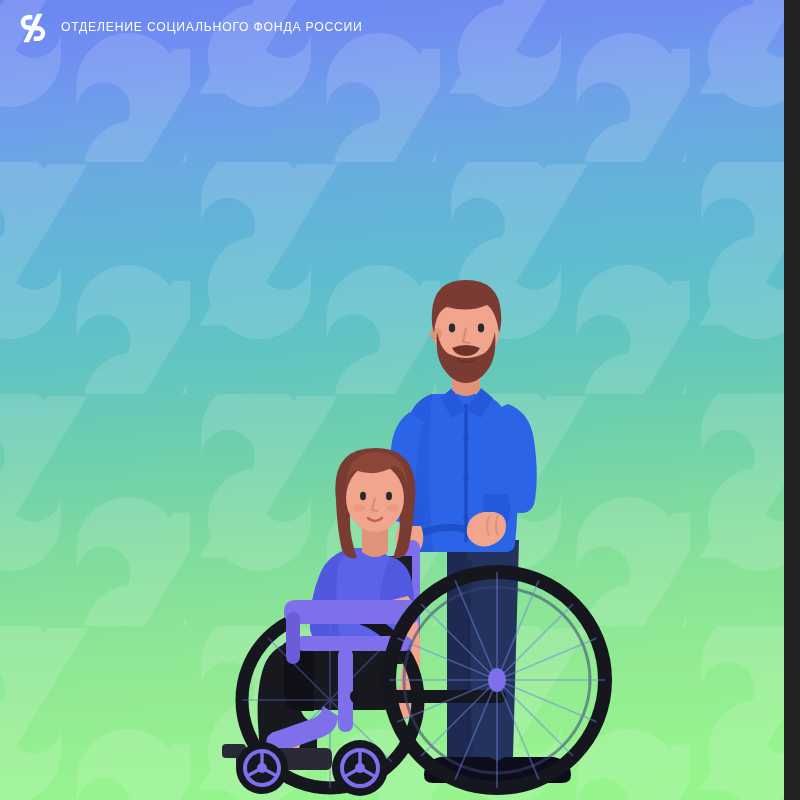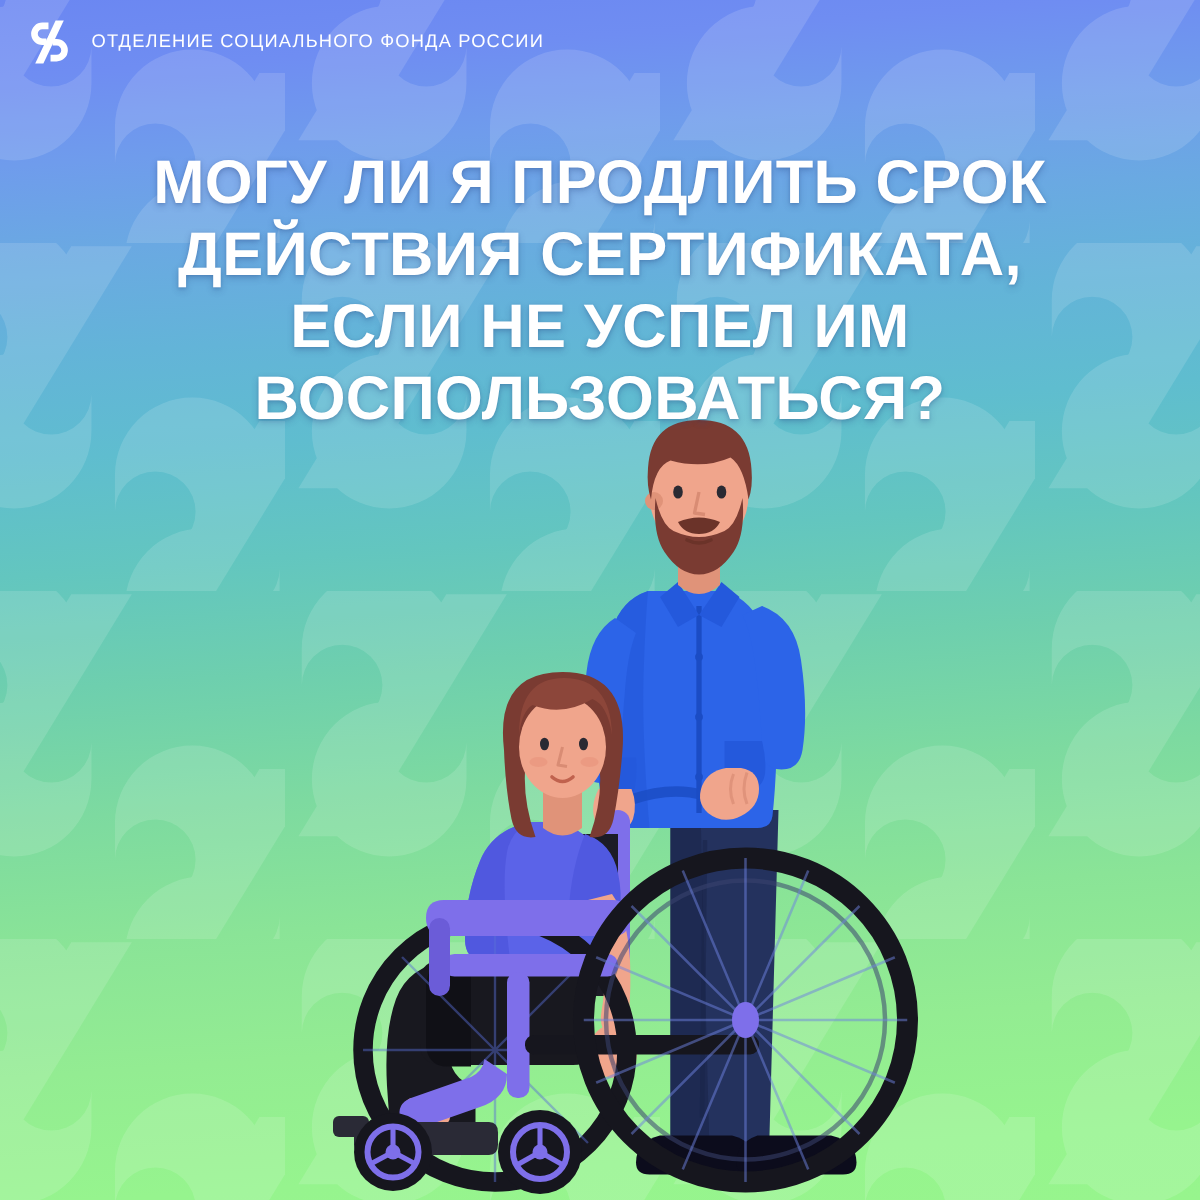--- a/index.html
+++ b/index.html
@@ -22,21 +22,20 @@
         #63b4d8 28%,
         #5fbdcf 36%,
         #63c6bf 45%,
         #6ecfae 54%,
         #7ddaa0 64%,
         #8ae497 74%,
         #93ec92 84%,
         #96f48e 94%,
         #97f58d 100%);
     user-select: none;
-    padding-left: 17px;
   }
 
   
   #watermark {
     position: absolute;
     inset: 0;
     overflow: hidden;
     pointer-events: none;
     opacity: 0.13;
   }
@@ -151,26 +150,20 @@
                l-8 0 0 13 8 0
                a9 9 0 1 1 0 18
                l-12 0 0 13 z" fill="#ffffff"></path>
       <path d="M62 8 L78 8 L38 92 L22 92 Z" fill="#ffffff"></path>
     </svg>
     <div class="org-lines">
       <span class="org-line">ОТДЕЛЕНИЕ СОЦИАЛЬНОГО ФОНДА РОССИИ</span>
     </div>
   </div>
 
-  <div class="headline">
-    <span class="headline-line">МОГУ ЛИ Я ПРОДЛИТЬ СРОК</span>
-    <span class="headline-line">ДЕЙСТВИЯ СЕРТИФИКАТА,</span>
-    <span class="headline-line">ЕСЛИ НЕ УСПЕЛ ИМ</span>
-    <span class="headline-line">ВОСПОЛЬЗОВАТЬСЯ?</span>
-  </div>
 
   <svg id="illustration" viewBox="0 0 800 800" xmlns="http://www.w3.org/2000/svg" aria-hidden="true">
 
     <defs>
       <clipPath id="clip-tyre-l">
         <circle cx="330" cy="700" r="88"></circle>
       </clipPath>
       <clipPath id="clip-tyre-r">
         <circle cx="497" cy="680" r="108"></circle>
       </clipPath>

